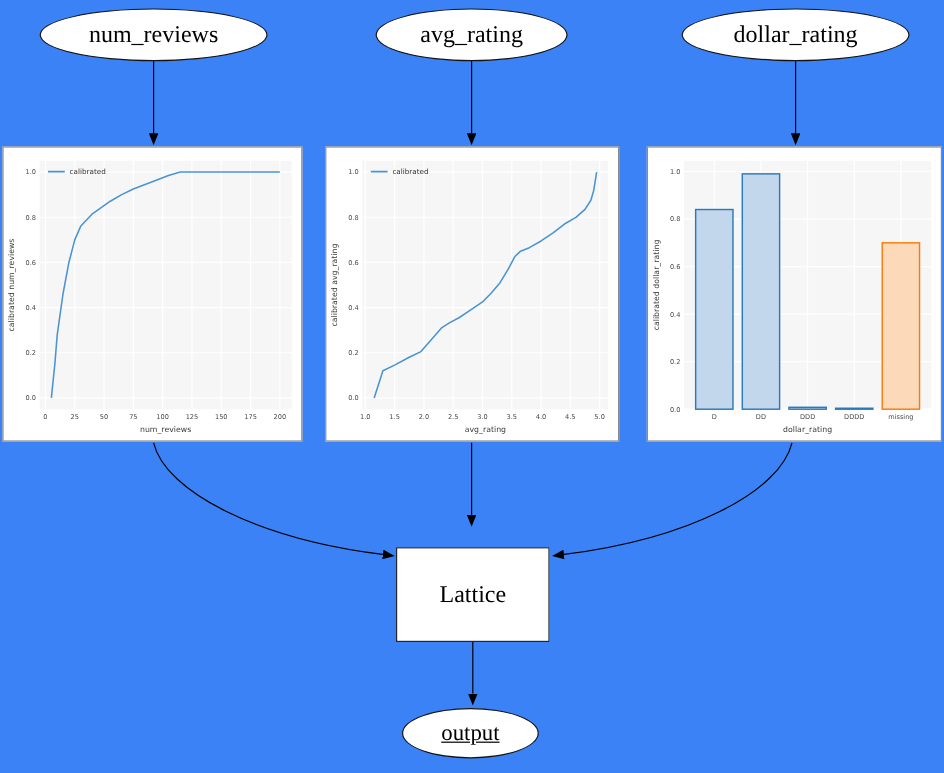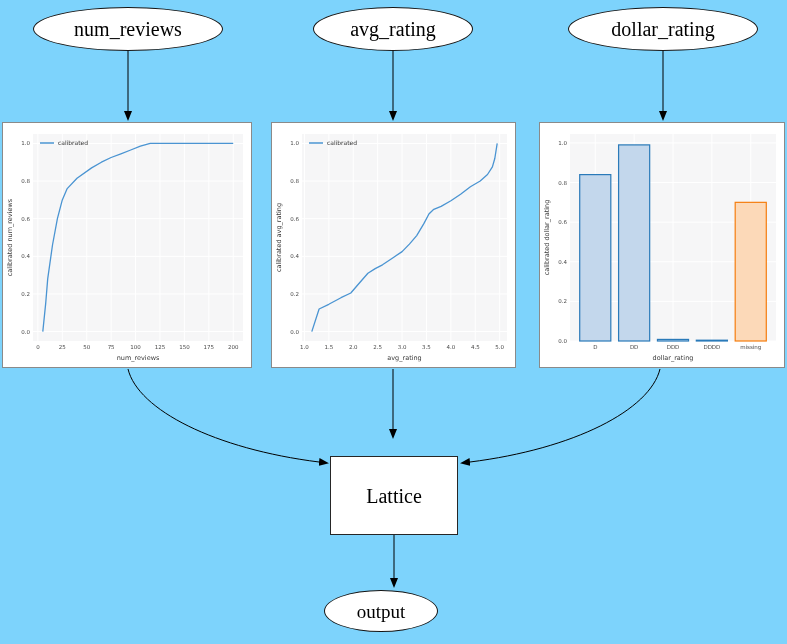--- a/index.html
+++ b/index.html
@@ -1,17 +1,17 @@
 <!DOCTYPE html>
 <html><head>
 <meta charset="utf-8">
 <style>
   html, body { margin:0; padding:0; background:#ffffff; }
   .canvas {
-    position:relative; width:787px; height:644px; background:#7dd3fc;
+    position:relative; width:787px; height:644px; background:#3b82f6;
     font-family:"DejaVu Sans", sans-serif; overflow:hidden;
   }
   .node {
     position:absolute; display:flex; align-items:center; justify-content:center;
     background:#ffffff; color:#000;
     font-family:"Liberation Serif","DejaVu Serif",serif; font-size:20px;
     box-sizing:border-box; text-align:center; line-height:1;
   }
   .ellipse { border:1px solid #141414; border-radius:50%; }
   .rect-node { border:1.5px solid #262626; font-size:20px; }
@@ -168,17 +168,17 @@
         <text x="27" y="21.913875598086094" text-anchor="end" class="tick">1.0</text>
         <text x="133" y="237" text-anchor="middle" class="axlabel">dollar_rating</text>
         <text x="9" y="114.5" text-anchor="middle" class="axlabel" transform="rotate(-90 9 114.5)">calibrated dollar_rating</text>
       </svg>
   </div>
 
   <div class="node rect-node" style="left:330px; top:456px; width:128px; height:79px;">
     <span>Lattice</span>
   </div>
 
-  <div class="node ellipse small-ellipse" style="left:324px; top:590px; width:114px; height:42px;">
+  <div class="node ellipse small-ellipse" style="left:335px; top:590px; width:114px; height:42px;text-decoration:underline;">
     <span>output</span>
   </div>
 
 </div>
 
 </body></html>

